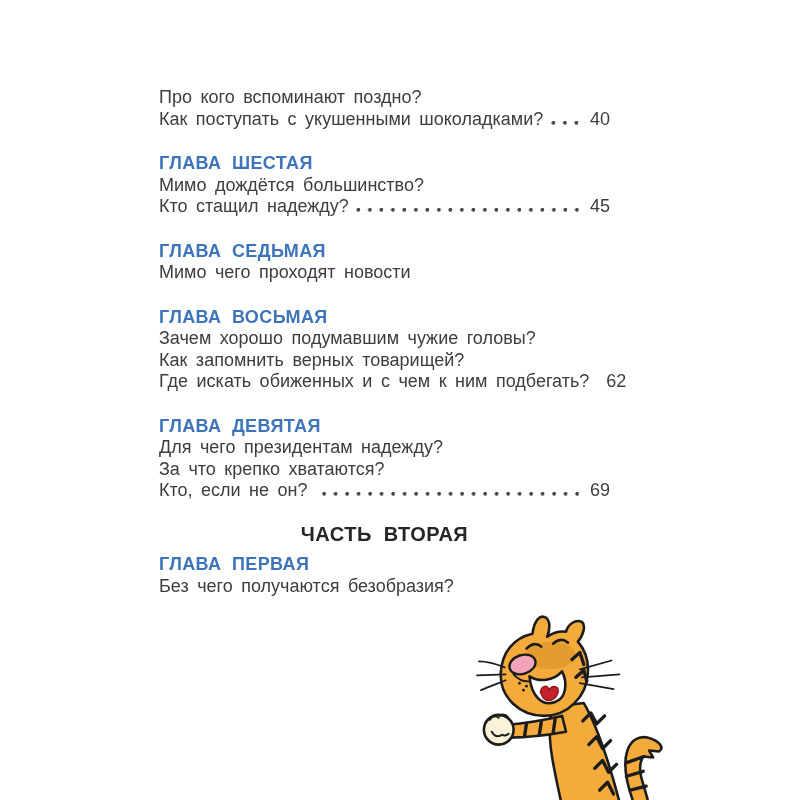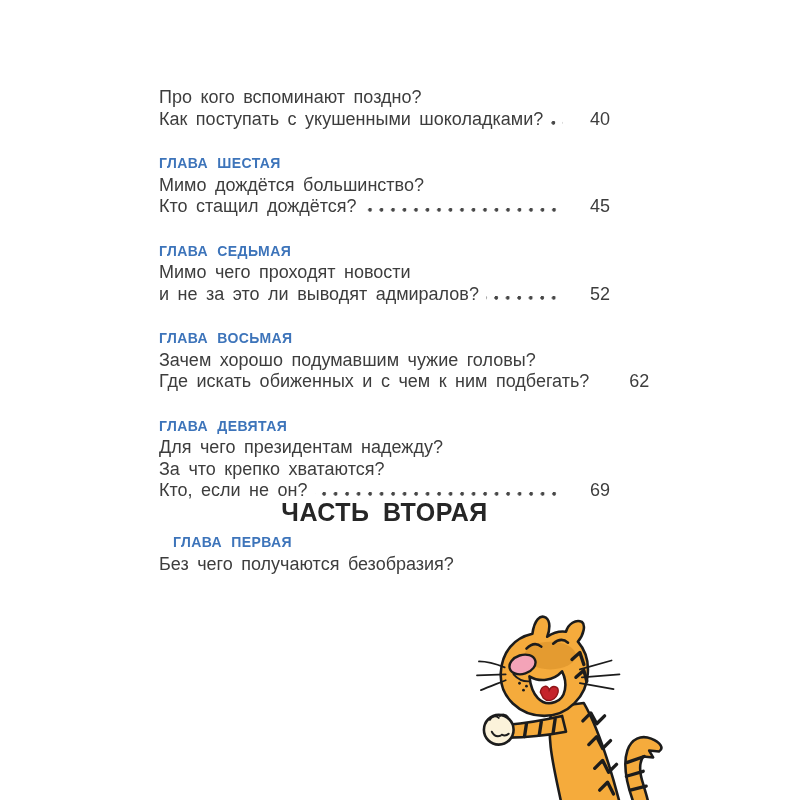--- a/index.html
+++ b/index.html
@@ -22,30 +22,30 @@
   .line{
     line-height:21.5px;white-space:nowrap;word-spacing:3.5px;
     display:flex;align-items:baseline;
   }
   .line .text{flex:0 0 auto;}
   .leader{
     flex:1 1 auto;min-width:6px;height:4px;margin:0 4px 1px 7px;
     background-image:radial-gradient(circle at 2.2px 1.8px, var(--dot-color) 1.6px, rgba(0,0,0,0) 2.2px);
     background-size:11.5px 4px;background-repeat:repeat-x;background-position:right bottom;
   }
-  .pagenum{flex:0 0 auto;margin-left:23px;}
+  .pagenum{flex:0 0 auto;}
   .chapter-heading{
-    margin-top:23px;line-height:21.5px;font-size:14px;font-weight:bold;
+    margin-top:23px;line-height:21.5px;font-size:18px;font-weight:bold;
     color:var(--heading-color);letter-spacing:.4px;word-spacing:5px;white-space:nowrap;
   }
   .part-heading{
-    line-height:21.5px;text-align:center;font-weight:bold;
-    font-size:25px;color:var(--part-heading-color);letter-spacing:.5px;word-spacing:6px;
+    margin-top:22px;line-height:21.5px;text-align:center;font-weight:bold;
+    font-size:20px;color:var(--part-heading-color);letter-spacing:.5px;word-spacing:6px;
   }
-  .block.after-part .chapter-heading{margin-top:9px;margin-left:14px;}
+  .block.after-part .chapter-heading{margin-top:9px;}
   .cat{
     position:absolute;left:468px;top:612px;width:202px;height:188px;
   }
   .fur{fill:var(--cat-fur);stroke:var(--cat-outline);stroke-width:2.6;stroke-linejoin:round;}
   .outl{fill:none;stroke:var(--cat-outline);stroke-linecap:round;}
   .stripe{fill:none;stroke:var(--cat-outline);stroke-width:3.4;stroke-linecap:round;stroke-linejoin:round;}
 </style>
 </head>
 <body>
 
@@ -61,42 +61,40 @@
       <span class="pagenum">40</span>
     </div>
   </div>
 
   <div class="block">
     <div class="chapter-heading">ГЛАВА ШЕСТАЯ</div>
     <div class="line">
       <span class="text">Мимо дождётся большинство?</span>
     </div>
     <div class="line">
-      <span class="text">Кто стащил дождётся?</span>
+      <span class="text">Кто стащил надежду?</span>
       <span class="leader"></span>
       <span class="pagenum">45</span>
     </div>
   </div>
 
   <div class="block">
     <div class="chapter-heading">ГЛАВА СЕДЬМАЯ</div>
     <div class="line">
       <span class="text">Мимо чего проходят новости</span>
     </div>
-    <div class="line">
-      <span class="text">и не за это ли выводят адмиралов?</span>
-      <span class="leader"></span>
-      <span class="pagenum">52</span>
-    </div>
   </div>
 
   <div class="block">
     <div class="chapter-heading">ГЛАВА ВОСЬМАЯ</div>
     <div class="line">
       <span class="text">Зачем хорошо подумавшим чужие головы?</span>
+    </div>
+    <div class="line">
+      <span class="text">Как запомнить верных товарищей?</span>
     </div>
     <div class="line">
       <span class="text">Где искать обиженных и с чем к ним подбегать?</span>
       <span class="leader"></span>
       <span class="pagenum">62</span>
     </div>
   </div>
 
   <div class="block">
     <div class="chapter-heading">ГЛАВА ДЕВЯТАЯ</div>

